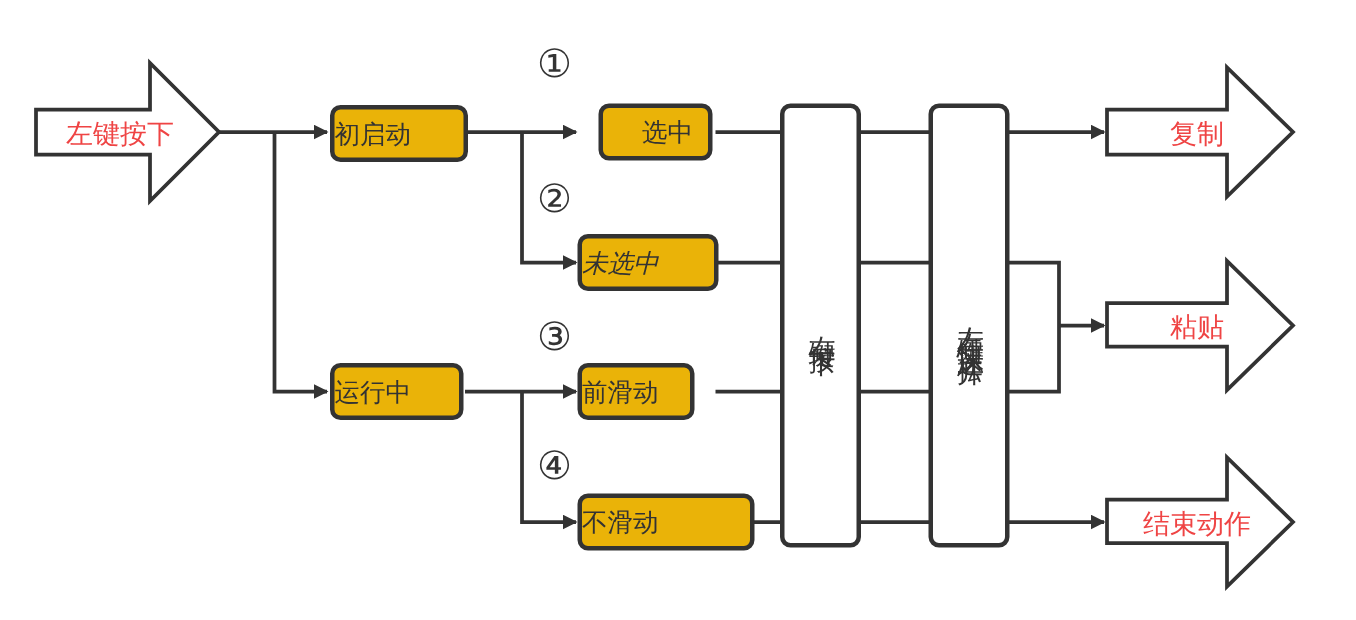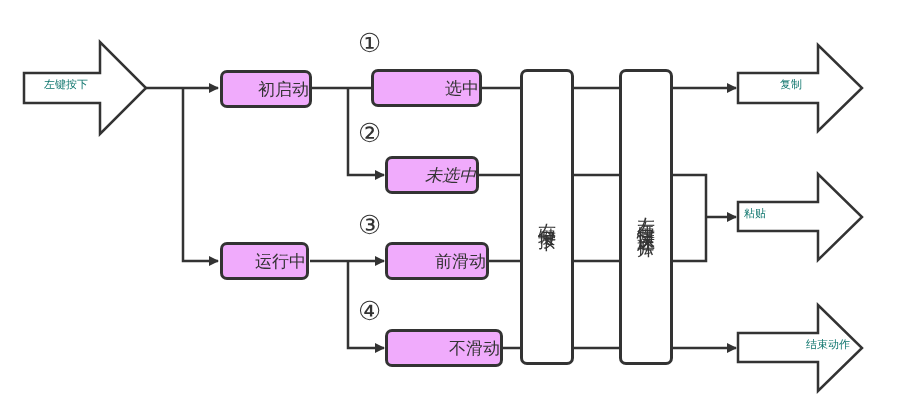--- a/index.html
+++ b/index.html
@@ -1,21 +1,21 @@
 <!DOCTYPE html>
 <html><head>
 <meta charset="utf-8">
 <style>
   html,body{margin:0;padding:0;background:#ffffff;}
   body{width:904px;height:413px;position:relative;overflow:hidden;font-family:"DejaVu Sans","Liberation Sans",sans-serif;}
   svg{position:absolute;left:0;top:0;}
-  .box{position:absolute;box-sizing:border-box;border:3px solid #333;border-radius:7px;background:#f0abfc;display:flex;align-items:center;justify-content:flex-end;font-size:17px;color:#333;}
+  .box{position:absolute;box-sizing:border-box;border:3px solid #333;border-radius:7px;background:#eab308;display:flex;align-items:center;justify-content:flex-start;font-size:17px;color:#333;}
   .vbox{position:absolute;box-sizing:border-box;border:3px solid #333;border-radius:7px;background:#fff;display:flex;align-items:center;justify-content:center;}
   .vtext{writing-mode:vertical-rl;text-orientation:upright;font-size:18px;color:#333;letter-spacing:4px;}
-  .lbl{position:absolute;font-size:11px;color:#0f766e;white-space:nowrap;}
+  .lbl{position:absolute;font-size:18px;color:#ef4444;white-space:nowrap;}
   .num{position:absolute;font-size:26px;color:#333;}
 </style>
 </head>
 <body>
 
 <svg width="904" height="413">
   <defs>
     <marker id="ah" markerWidth="10" markerHeight="10" refX="9" refY="5" orient="auto" markerUnits="userSpaceOnUse">
       <path d="M0,0 L10,5 L0,10 z" fill="#333"></path>
     </marker>
@@ -62,36 +62,36 @@
 </div>
 <div class="box" style="left:220px;top:242px;width:89px;height:38px;">
   <span>运行中</span>
 </div>
 
 <div class="num" style="left:358px;top:28px;">①</div>
 <div class="num" style="left:358px;top:118px;">②</div>
 <div class="num" style="left:358px;top:210px;">③</div>
 <div class="num" style="left:358px;top:296px;">④</div>
 
-<div class="box" style="left:371px;top:69px;width:111px;height:38px;">
+<div class="box" style="left:399px;top:69px;width:76px;height:38px;padding-left:26px;">
   <span>选中</span>
 </div>
 <div class="box" style="left:385px;top:156px;width:94px;height:38px;font-style:italic;">
   <span>未选中</span>
 </div>
-<div class="box" style="left:385px;top:242px;width:104px;height:38px;">
+<div class="box" style="left:385px;top:242px;width:78px;height:38px;">
   <span>前滑动</span>
 </div>
 <div class="box" style="left:385px;top:329px;width:118px;height:38px;">
   <span>不滑动</span>
 </div>
 
 <div class="vbox" style="left:520px;top:69px;width:54px;height:296px;">
   <span class="vtext">右键按下</span>
 </div>
 
 <div class="vbox" style="left:619px;top:69px;width:54px;height:296px;">
   <span class="vtext">左右键快速松开</span>
 </div>
 
 <div class="lbl" style="left:780px;top:77px;">复制</div>
-<div class="lbl" style="left:744px;top:206px;">粘贴</div>
-<div class="lbl" style="left:806px;top:337px;">结束动作</div>
+<div class="lbl" style="left:780px;top:206px;">粘贴</div>
+<div class="lbl" style="left:762px;top:337px;">结束动作</div>
 
 </body></html>

